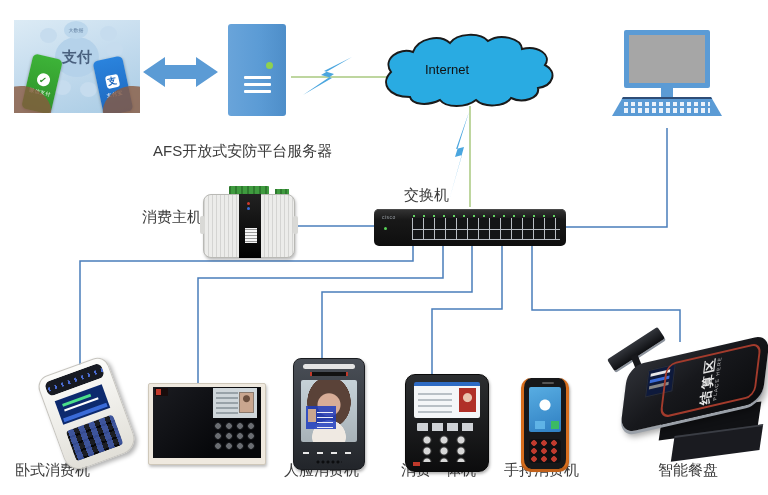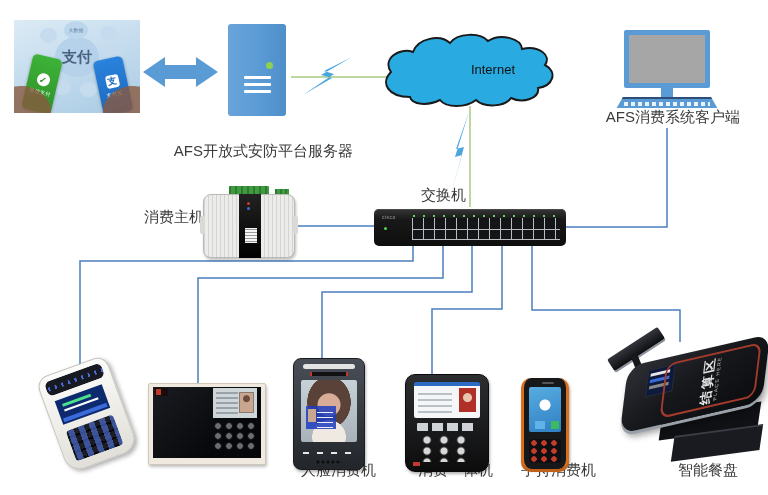--- a/index.html
+++ b/index.html
@@ -1,19 +1,19 @@
 <!DOCTYPE html>
 <html><head>
 <meta charset="utf-8">
 <style>
   html,body{margin:0;padding:0;background:#fff;}
   .stage{position:relative;width:768px;height:495px;background:#ffffff;overflow:hidden;
          font-family:"Liberation Sans",sans-serif;}
   .abs{position:absolute;}
-  .lbl{position:absolute;font-size:15px;color:#3b3b3b;text-align:right;white-space:nowrap;}
+  .lbl{position:absolute;font-size:15px;color:#3b3b3b;text-align:left;white-space:nowrap;}
 
   
   #wires{position:absolute;left:0;top:0;z-index:1;}
 
   
   .mpay{left:14px;top:20px;width:126px;height:93px;overflow:hidden;
         background:linear-gradient(160deg,#dcebf5 0%,#c5dcee 45%,#a8cbe4 100%);}
   .bub{position:absolute;border-radius:50%;background:#bcd7ec;display:flex;align-items:center;justify-content:center;}
   .bub-c{left:41px;top:17px;width:44px;height:40px;font-size:15px;font-weight:bold;color:#49607e;background:#b5d2ea;}
   .bub-t{left:50px;top:1px;width:24px;height:18px;font-size:5px;color:#5d7b9d;}
@@ -249,21 +249,20 @@
   </div>
   <div class="lbl" style="left:153px;top:114px;width:200px;margin-top:28px;">AFS开放式安防平台服务器</div>
 
   <div class="lbl" style="left:425px;top:62px;width:90px;font-size:13px;color:#111;z-index:2;">Internet</div>
 
   <div class="abs mon" style="z-index:2">
     <div class="mon-screen"></div>
   </div>
   <div class="abs mon-stand" style="z-index:2"></div>
   <div class="abs kb" style="z-index:2"></div>
-  <div class="lbl" style="left:596px;top:108px;width:144px;z-index:2;background:#fff;">AFS消费系统客户端</div>
 
   <div class="lbl" style="left:404px;top:186px;width:62px;">交换机</div>
   <div class="abs switch" style="z-index:2">
     <div class="cisco">cisco</div>
     <div class="sw-led"></div>
     <div class="sw-ports"></div>
   </div>
 
   <div class="lbl" style="left:142px;top:208px;width:62px;">消费主机</div>
   <div class="abs host" style="z-index:2">
@@ -330,17 +329,18 @@
       <div class="tray-scr"></div>
       <div class="tray-zone">
         <div class="tray-rot">
           <div class="tz-main">结算区</div>
           <div class="tz-sub">PLACE HERE</div>
         </div>
       </div>
     </div>
   </div>
 
+  <div class="lbl" style="left:15px;top:461px;width:92px;">卧式消费机</div>
   <div class="lbl" style="left:284px;top:461px;width:92px;">人脸消费机</div>
   <div class="lbl" style="left:401px;top:461px;width:92px;">消费一体机</div>
   <div class="lbl" style="left:504px;top:461px;width:92px;">手持消费机</div>
   <div class="lbl" style="left:658px;top:461px;width:80px;">智能餐盘</div>
 </div>
 
 </body></html>

